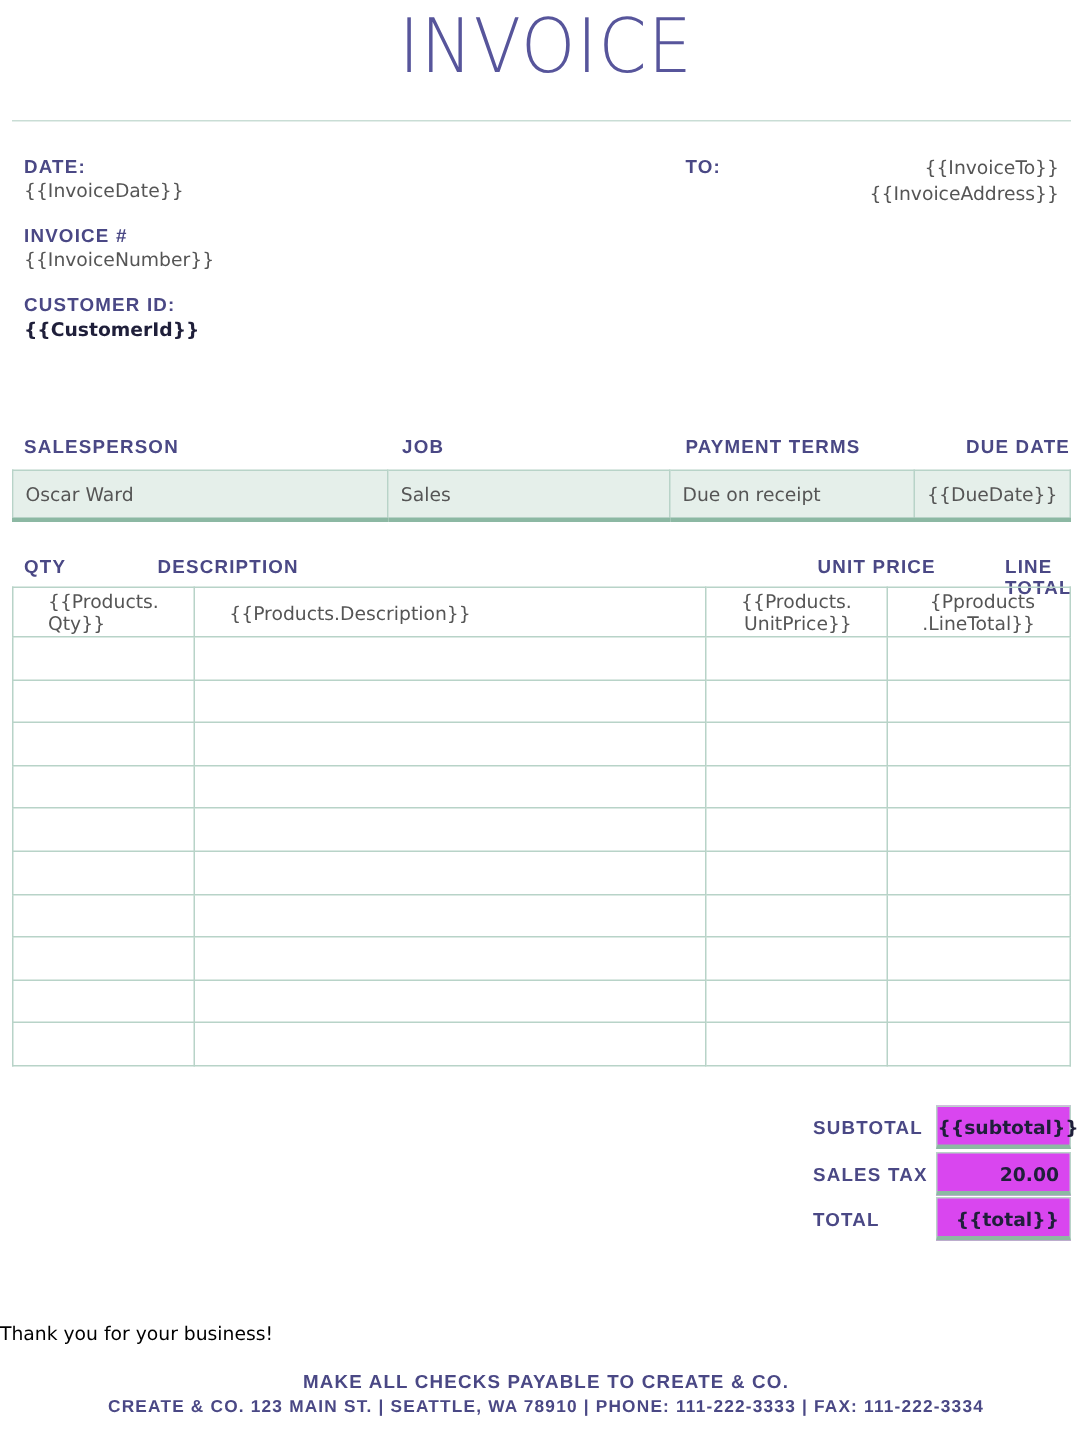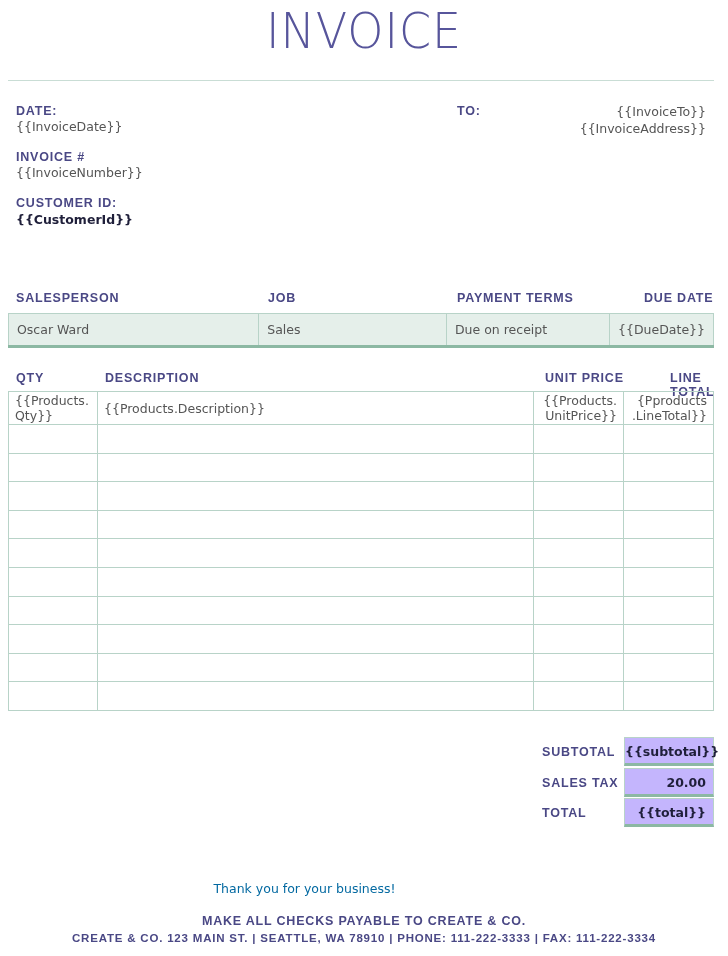--- a/index.html
+++ b/index.html
@@ -13,28 +13,28 @@
          letter-spacing: 0.8px; color: #4a4885; }
   .val { font-size: 12.5px; color: #555; font-family: "DejaVu Sans", sans-serif; }
   .valb { font-size: 12.5px; color: #1f1f3a; font-weight: bold; font-family: "DejaVu Sans", sans-serif; }
   .right { text-align: right; }
 
   table { border-collapse: collapse; position: absolute; }
   .info-tbl { left: 8px; top: 313px; width: 706px; }
   .info-tbl td { height: 33px; background: #e5efea; border: 1px solid #b8d3c8; border-bottom: 3px solid #8cb8a3;
                  padding: 0 8px; font-size: 12.5px; color: #555; }
   .items-tbl { left: 8px; top: 391px; width: 706px; }
-  .items-tbl td { border: 1px solid #b8d3c8; font-size: 12.5px; color: #555; padding: 0 6px; vertical-align: middle; }
+  .items-tbl td { border: 1px solid #b8d3c8; font-size: 12.5px; color: #555; padding: 0 23px; vertical-align: middle; }
   .items-tbl tr.first td { height: 33px; line-height: 15px; }
   .items-tbl tr.blank td { height: 28.6px; }
-  .tot-box { background: #c4b5fd; border: 1px solid #b8d3c8; border-bottom: 3px solid #8cb8a3;
+  .tot-box { background: #d946ef; border: 1px solid #b8d3c8; border-bottom: 3px solid #8cb8a3;
              width: 90px; height: 29px; right: 14px; text-align: right; padding: 6px 7px 0 0;
              font-size: 12.5px; font-weight: bold; color: #1f1f3a; font-family: "DejaVu Sans", sans-serif; }
   .foot1 { left: 0; width: 728px; text-align: center; top: 866px; margin-top: 48px; }
-  .foot2 { left: 0; width: 609px; text-align: center; top: 881px; font-size: 12.5px; color: #0369a1; }
+  .foot2 { left: 0; width: 609px; top: 881px; font-size: 12.5px; color: #000000; }
   .foot3 { left: 0; width: 728px; text-align: center; top: 932px; font-size: 11.5px; }
 </style>
 </head>
 <body>
 
 <div class="abs title">INVOICE</div>
 <div class="abs rule"></div>
 
 <div class="abs lbl" style="left:16px; top:104px;">DATE:</div>
 <div class="abs val" style="left:16px; top:119px;">{{InvoiceDate}}</div>

